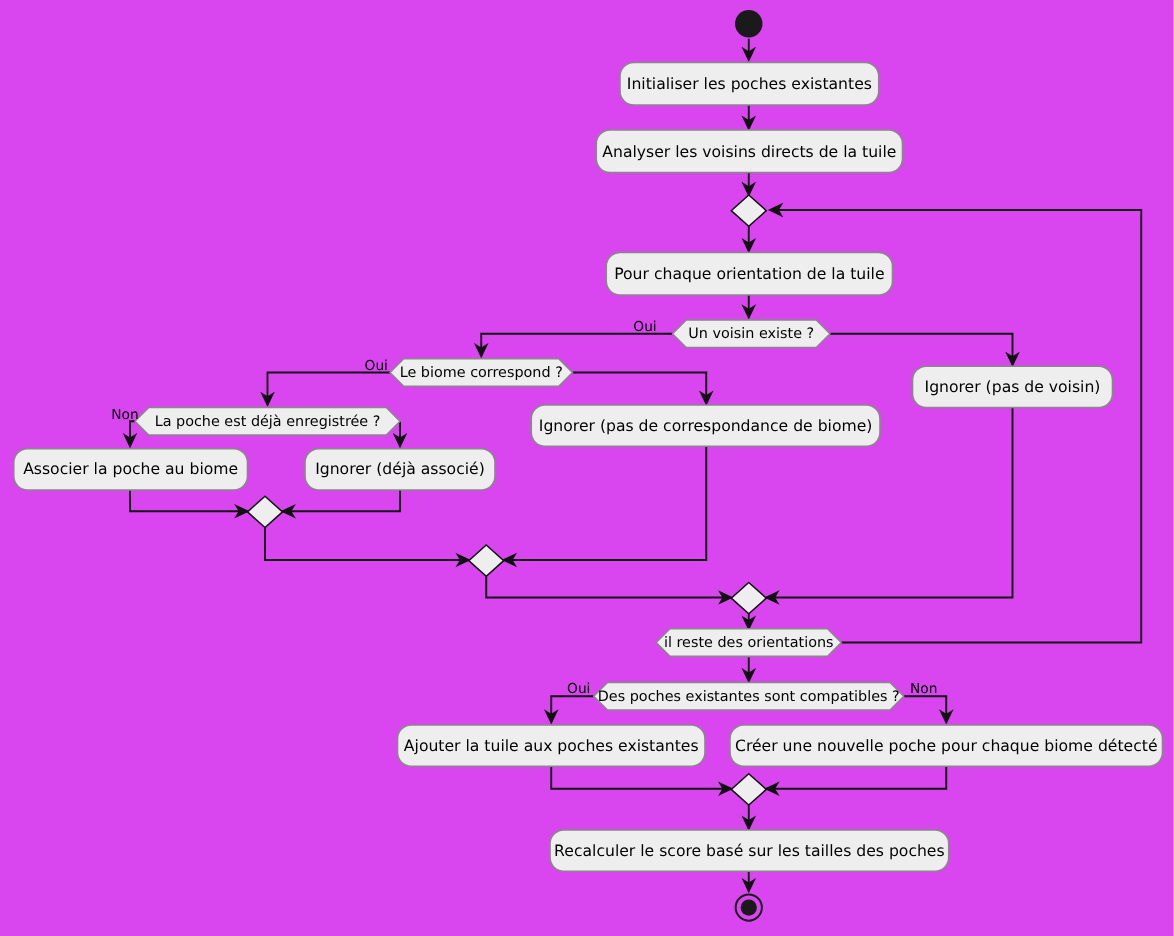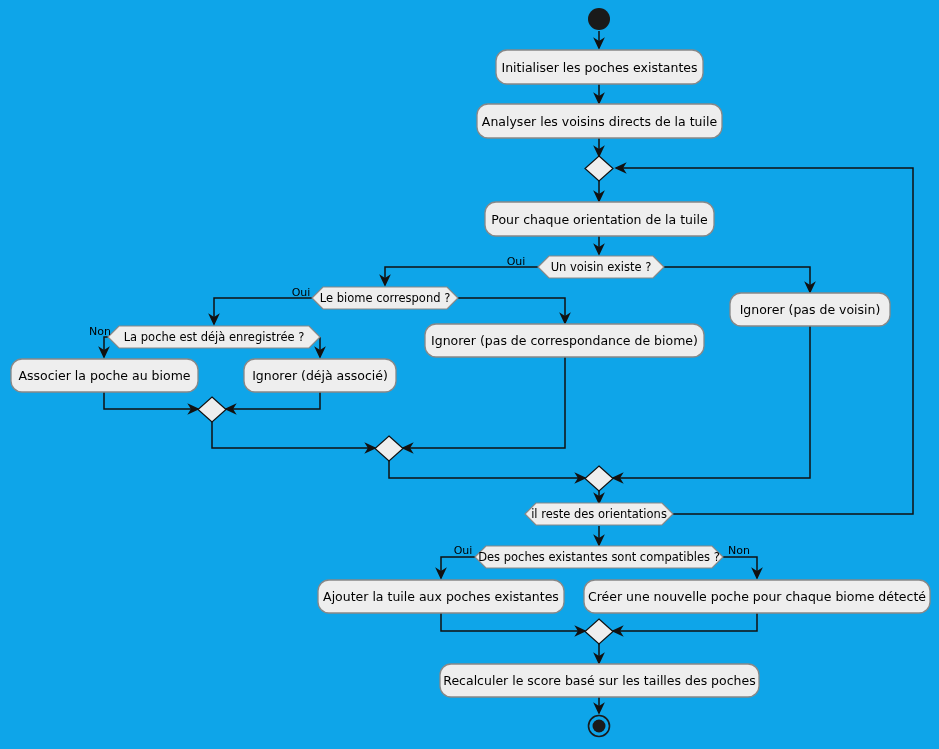--- a/index.html
+++ b/index.html
@@ -4,21 +4,21 @@
 <style>
   html, body {
     margin: 0;
     padding: 0;
     background: #ffffff;
   }
   #canvas {
     position: relative;
     width: 939px;
     height: 749px;
-    background: #0ea5e9;
+    background: #d946ef;
     font-family: "DejaVu Sans", sans-serif;
   }
   svg#diagram {
     display: block;
     width: 939px;
     height: 749px;
   }
   .node-shape {
     fill: #EEEEEE;
     stroke: #888888;

